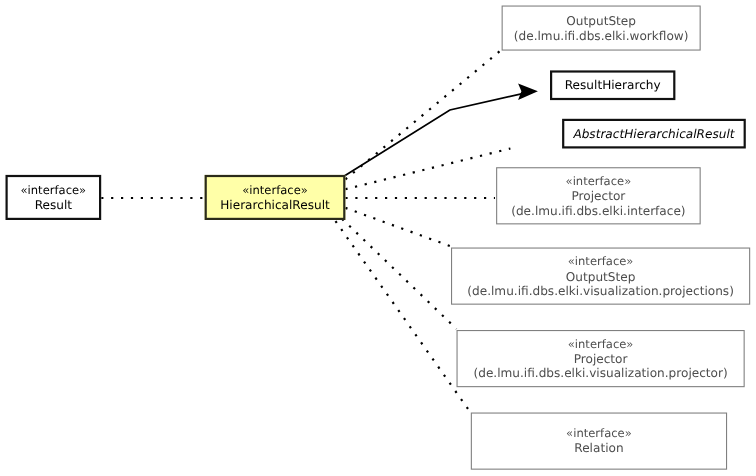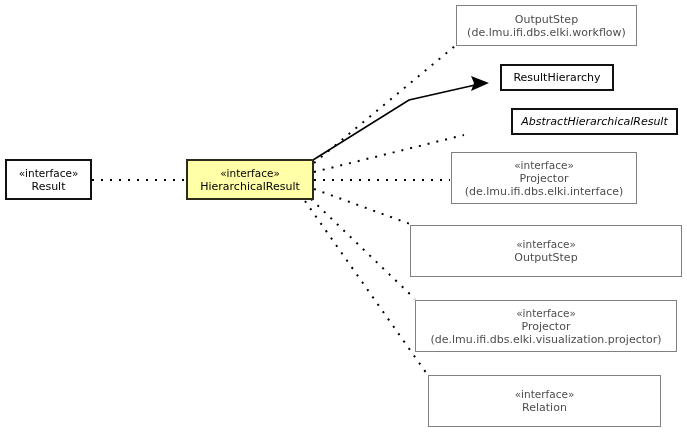--- a/index.html
+++ b/index.html
@@ -125,20 +125,21 @@
 
   <div class="node" style="left:451px; top:152px; width:186px; height:52px;">
     <span class="line stereo">«interface»</span>
     <span class="line">Projector</span>
     <span class="line">(de.lmu.ifi.dbs.elki.interface)</span>
   </div>
 
   <div class="node" style="left:410px; top:225px; width:272px; height:52px;">
     <span class="line stereo">«interface»</span>
     <span class="line">OutputStep</span>
+    <span class="line">(de.lmu.ifi.dbs.elki.visualization.projections)</span>
   </div>
 
   <div class="node" style="left:415px; top:300px; width:262px; height:52px;">
     <span class="line stereo">«interface»</span>
     <span class="line">Projector</span>
     <span class="line">(de.lmu.ifi.dbs.elki.visualization.projector)</span>
   </div>
 
   <div class="node" style="left:428px; top:375px; width:233px; height:52px;">
     <span class="line stereo">«interface»</span>

